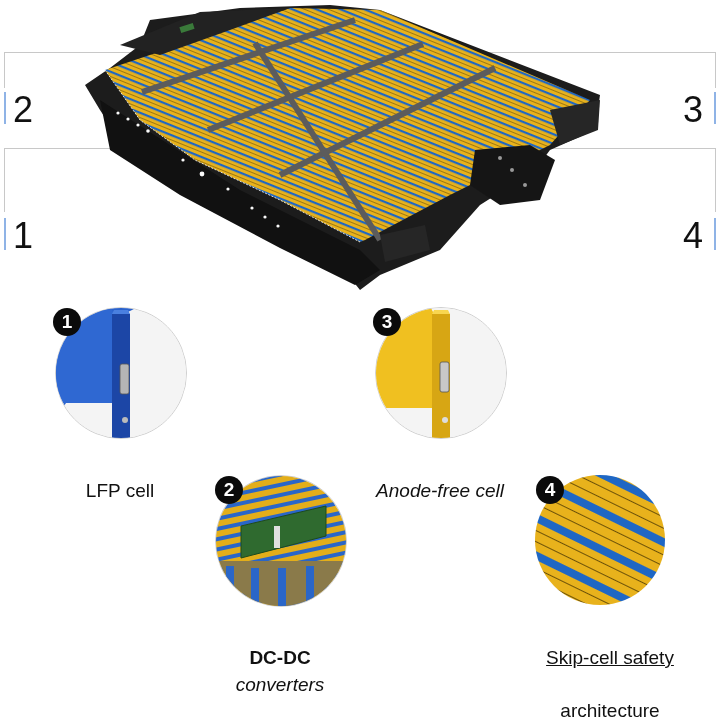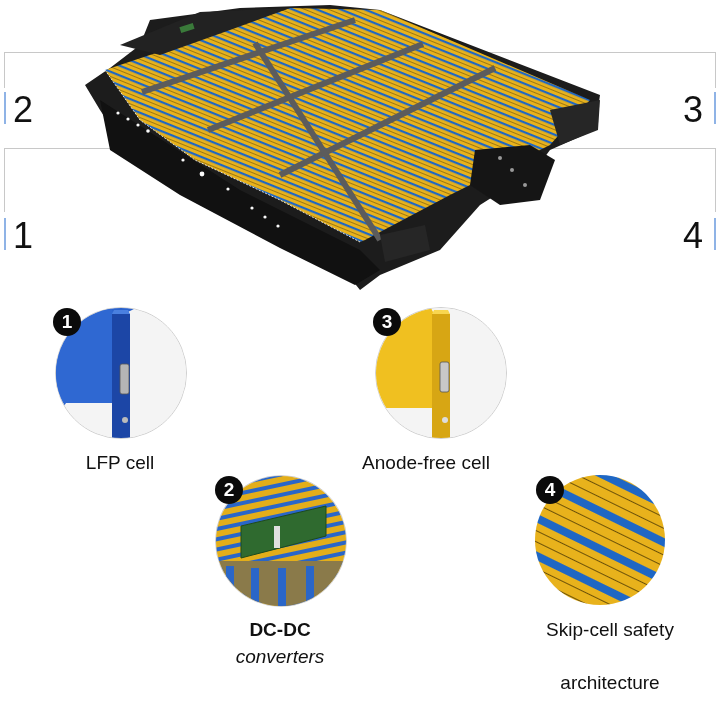--- a/index.html
+++ b/index.html
@@ -14,21 +14,21 @@
   .big-num { position: absolute; font-size: 36px; font-weight: 300; color: #111; line-height: 1; }
 
   
   #pack { position: absolute; left: 80px; top: 0; width: 540px; height: 300px; }
 
   
   .feature { position: absolute; }
   .circle { position: absolute; border-radius: 50%; overflow: hidden; border: 1px solid #cfcfcf; background: #fafafa; }
   .badge { position: absolute; width: 28px; height: 28px; border-radius: 50%; background: #0b0b0b;
            color: #fff; font-weight: bold; font-size: 19px; text-align: center; line-height: 28px; z-index: 3; }
-  .label { position: absolute; text-align: center; font-size: 19px; line-height: 27px; color: #111; }
+  .label { position: absolute; text-align: center; font-size: 19px; line-height: 27px; color: #111; margin-top: 28px; }
 </style>
 </head>
 <body>
 
 <div class="hline" style="left:4px; top:52px; width:330px;"></div>
 <div class="vline" style="left:4px; top:52px; height:36px;"></div>
 <div class="vblue" style="left:4px; top:92px; height:32px;"></div>
 <div class="big-num" style="left:13px; top:92px;">2</div>
 
 <div class="hline" style="left:4px; top:148px; width:210px;"></div>
@@ -121,21 +121,21 @@
     <svg width="130" height="130" viewBox="0 0 130 130">
       <rect width="130" height="130" fill="#f4f4f4"></rect>
       <polygon points="0,0 55,0 58,6 58,100 0,100" fill="#f0c020"></polygon>
       <rect x="56" y="6" width="18" height="125" fill="#d7a614"></rect>
       <polygon points="56,6 74,6 72,2 58,2" fill="#f8d650"></polygon>
       <rect x="64" y="54" width="9" height="30" rx="2" fill="#c8c8c8" stroke="#555" stroke-width="0.8"></rect>
       <circle cx="69" cy="112" r="3" fill="#ddd"></circle>
     </svg>
   </div>
   <div class="badge" style="left:373px; top:308px;">3</div>
-  <div class="label" style="left:336px; top:449px; width:180px;">Anode-free cell</div>
+  <div class="label" style="left:350px; top:449px; width:180px;font-style:italic;">Anode-free cell</div>
 </div>
 
 <div class="feature" style="left:0;top:0;">
   <div class="circle" style="left:215px; top:475px; width:130px; height:130px;">
     <svg width="130" height="130" viewBox="0 0 130 130">
       <defs>
         <pattern id="stripeA" patternUnits="userSpaceOnUse" width="10" height="10" patternTransform="rotate(-12)">
           <rect width="10" height="10" fill="#e3ae1a"></rect>
             <rect width="10" height="4" fill="#2a66c8"></rect>
         </pattern>
@@ -165,15 +165,15 @@
           <rect width="34" height="34" fill="#e8b21c"></rect>
           <rect y="0" width="34" height="8" fill="#1f67c4"></rect>
           <rect y="15" width="34" height="1" fill="#6d5208"></rect>
           <rect y="25" width="34" height="1" fill="#6d5208"></rect>
         </pattern>
       </defs>
       <rect width="130" height="130" fill="url(#skip)"></rect>
     </svg>
   </div>
   <div class="badge" style="left:536px; top:476px;">4</div>
-  <div class="label" style="left:510px; top:616px; width:200px;">Skip-cell safety</div>
+  <div class="label" style="left:510px; top:616px; width:200px;text-decoration:underline;">Skip-cell safety</div>
   <div class="label" style="left:510px; top:669px; width:200px;">architecture</div>
 </div>
 
 </body></html>

